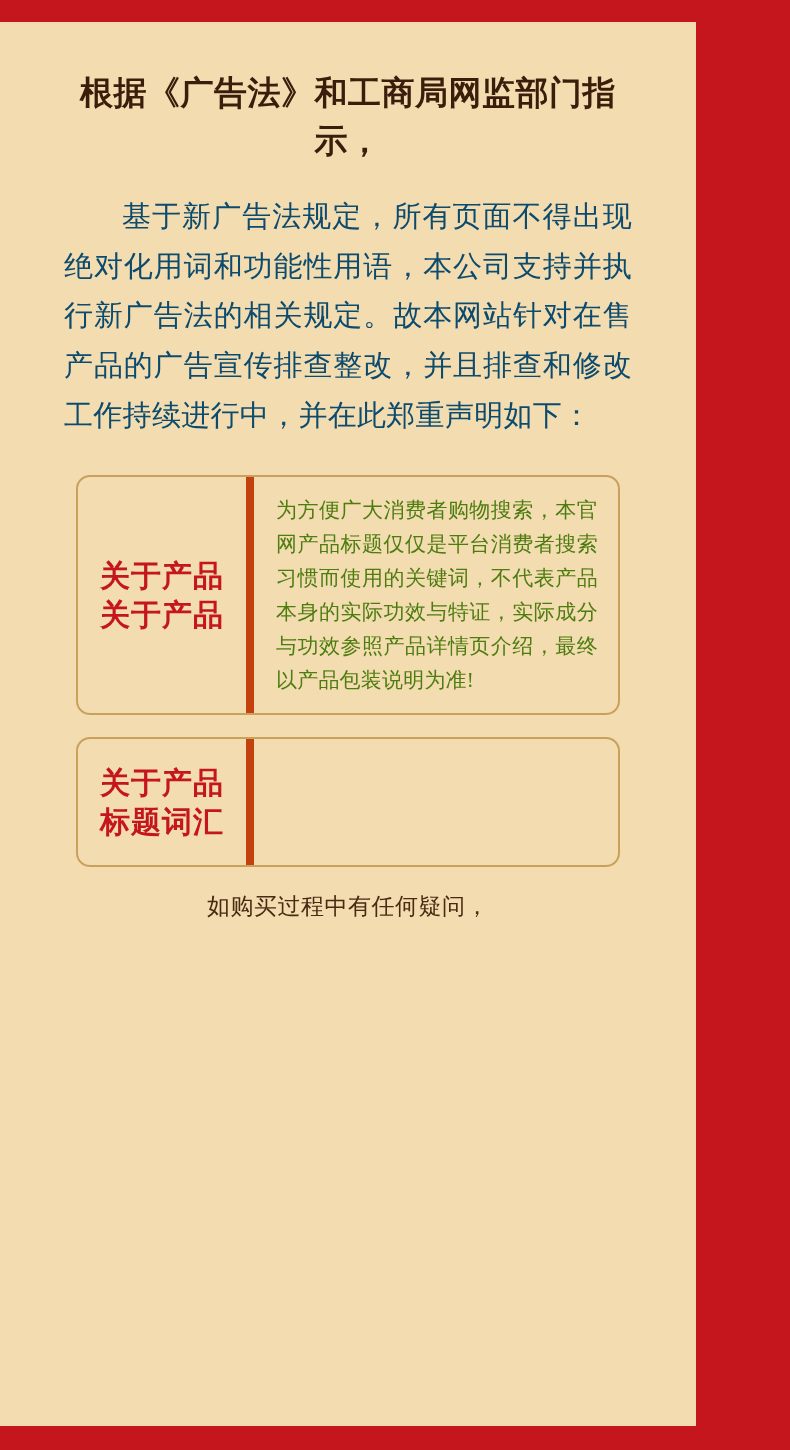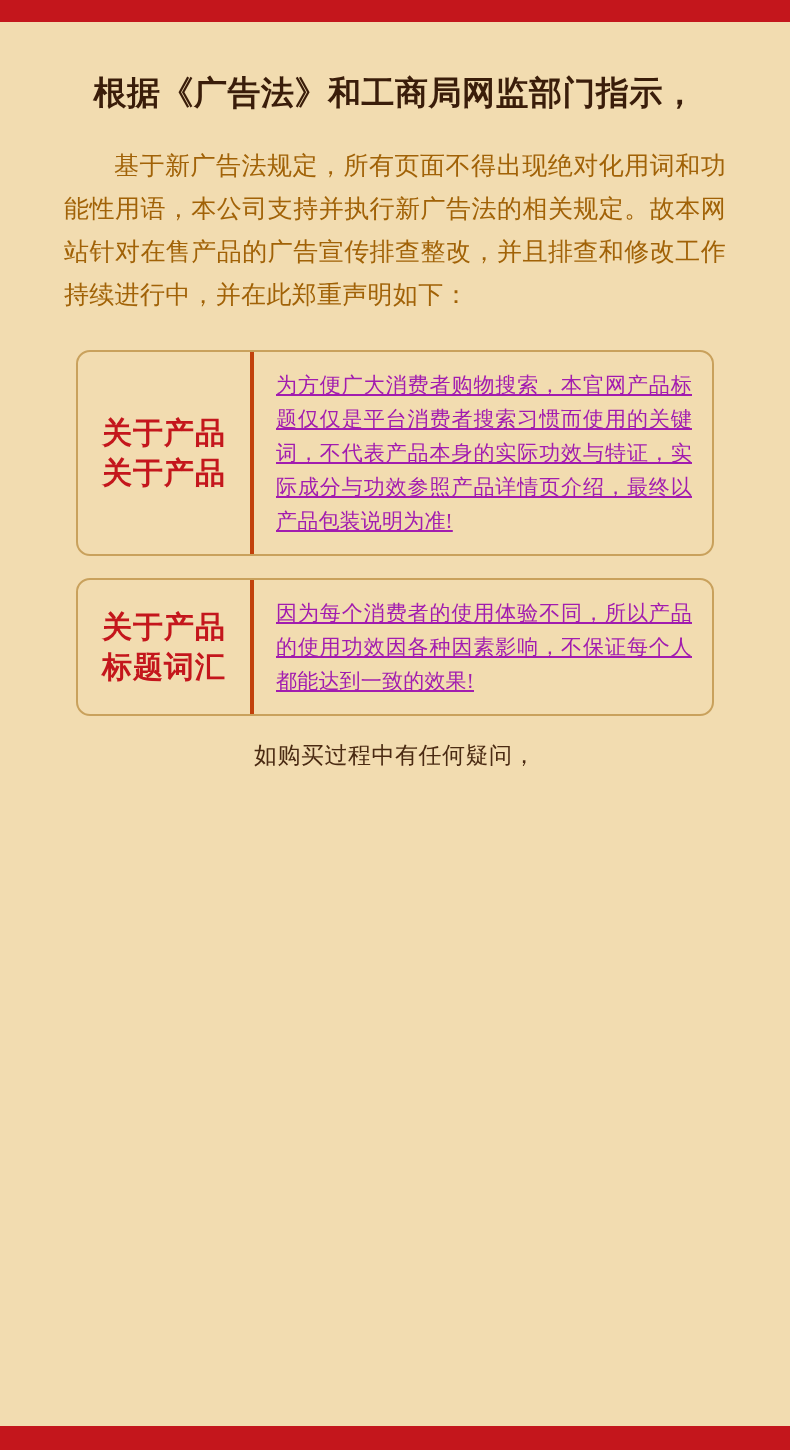--- a/index.html
+++ b/index.html
@@ -17,21 +17,21 @@
     position: relative;
     width: 790px;
     height: 1450px;
     background: #c4161c;
     box-sizing: border-box;
   }
   .panel {
     position: absolute;
     left: 0;
     top: 22px;
-    width: 790px;
+    width: 696px;
     height: 1404px;
     background: #f2dcb0;
     box-sizing: border-box;
     padding: 0;
   }
   .inner {
     padding: 48px 64px 0 64px;
   }
   .heading {
     color: #3a1d0a;
@@ -39,22 +39,22 @@
     font-size: 33px;
     line-height: 1.45;
     text-align: center;
     letter-spacing: 0.5px;
     margin: 0 0 26px 0;
   }
   .heading .line2 {
     display: block;
   }
   .para {
-    color: #a16207;
-    font-size: 25px;
+    color: #0c4a6e;
+    font-size: 29px;
     line-height: 1.72;
     text-align: justify;
     text-justify: inter-ideograph;
     text-indent: 2em;
     margin: 0 0 30px 0;
     letter-spacing: 0.3px;
   }
   .cards {
     margin-top: 34px;
     padding: 0 12px;
@@ -74,38 +74,37 @@
     flex: 0 0 176px;
     display: flex;
     flex-direction: column;
     align-items: center;
     justify-content: center;
     color: #c4161c;
     font-weight: bold;
     font-size: 30px;
     line-height: 1.32;
     text-align: center;
-    border-right: 4px solid #c2410c;
+    border-right: 8px solid #c2410c;
     padding: 12px 6px;
     box-sizing: border-box;
     letter-spacing: 1px;
   }
   .card-body {
     flex: 1 1 auto;
     display: flex;
     align-items: center;
     padding: 16px 20px 16px 22px;
-    color: #a21caf;
+    color: #4d7c0f;
     font-size: 21px;
     line-height: 1.62;
     text-align: justify;
     text-justify: inter-ideograph;
     box-sizing: border-box;
     letter-spacing: 0.2px;
-    text-decoration: underline;
   }
   .footer {
     margin-top: 10px;
     text-align: center;
     color: #4a2a12;
     font-size: 23px;
     line-height: 1.6;
     letter-spacing: 0.5px;
   }
   .footer div {
@@ -133,21 +132,20 @@
             <span>关于产品</span>
           </div>
           <div class="card-body">为方便广大消费者购物搜索，本官网产品标题仅仅是平台消费者搜索习惯而使用的关键词，不代表产品本身的实际功效与特证，实际成分与功效参照产品详情页介绍，最终以产品包装说明为准!</div>
         </div>
 
         <div class="card">
           <div class="card-title">
             <span>关于产品</span>
             <span>标题词汇</span>
           </div>
-          <div class="card-body">因为每个消费者的使用体验不同，所以产品的使用功效因各种因素影响，不保证每个人都能达到一致的效果!</div>
         </div>
 
 
       </div>
 
       <div class="footer">
         <div>如购买过程中有任何疑问，</div>
       </div>
 
     </div>

